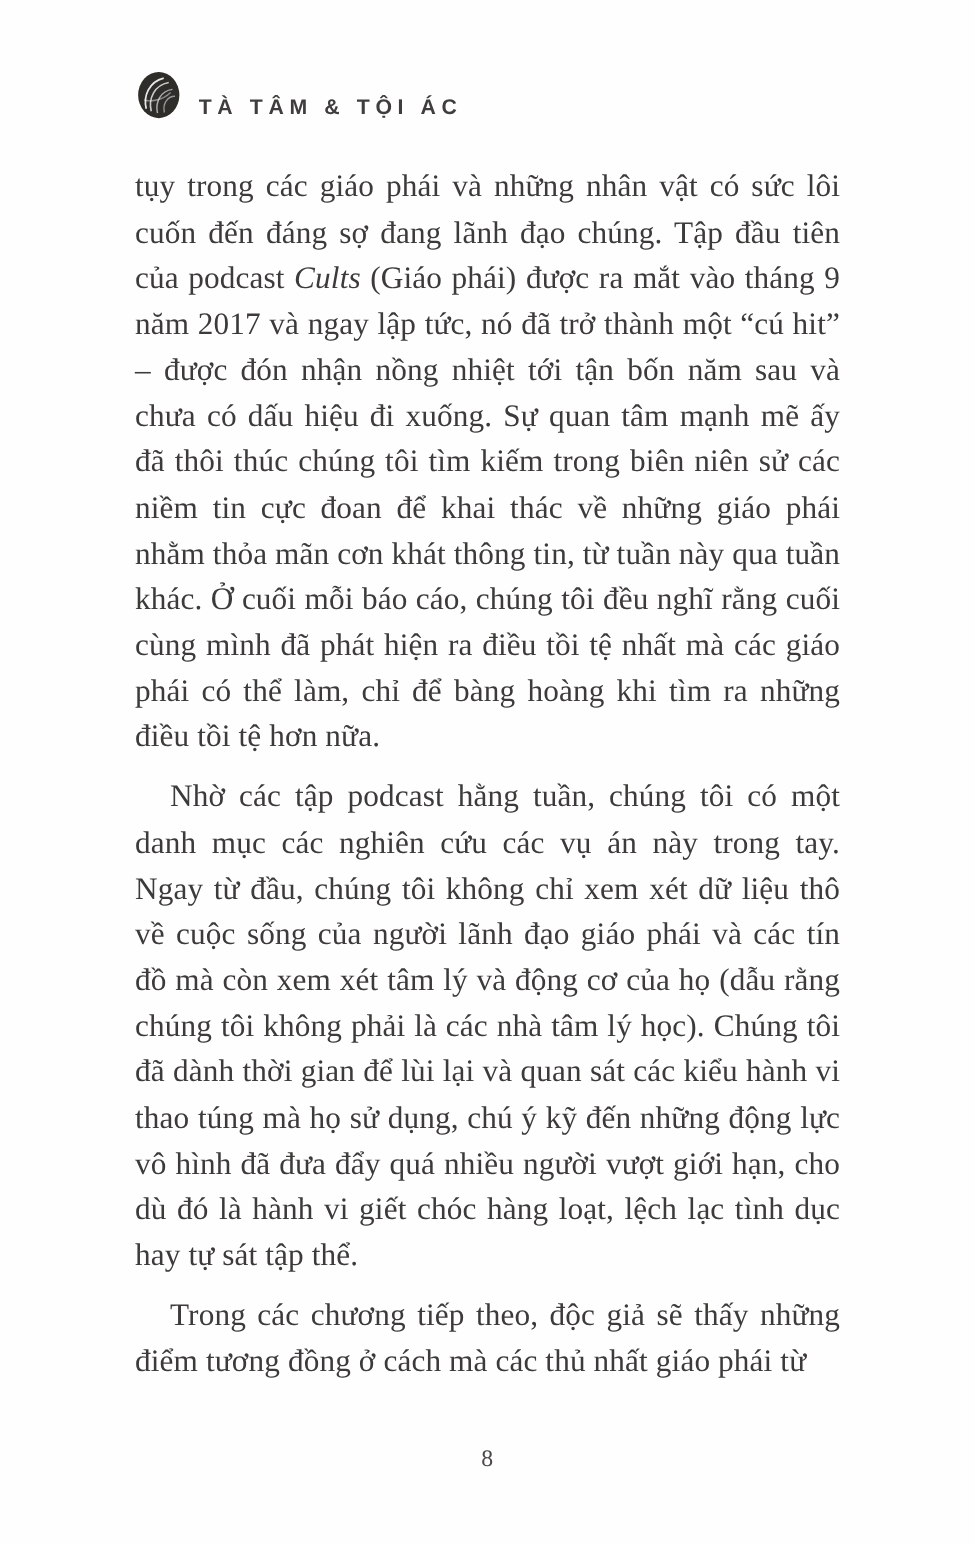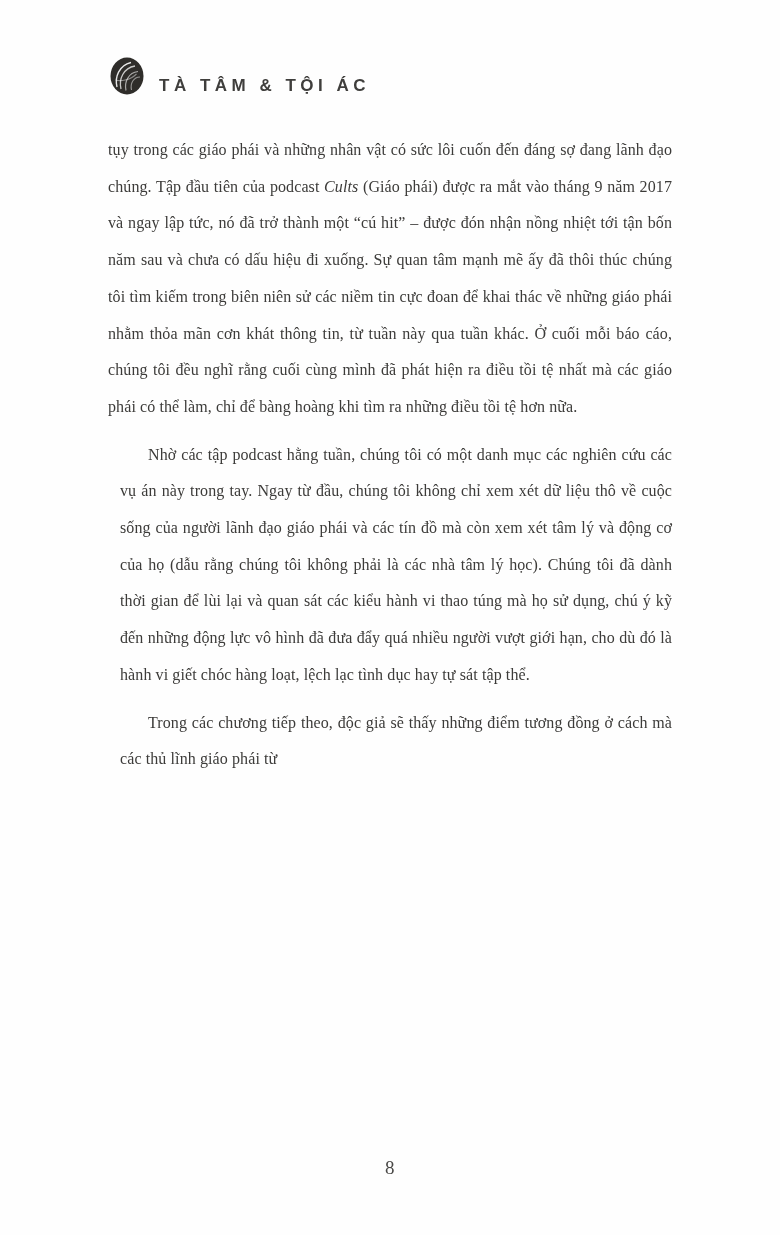--- a/index.html
+++ b/index.html
@@ -36,35 +36,34 @@
   .running-head {
     font-family: "Liberation Sans", "DejaVu Sans", sans-serif;
     font-size: 17px;
     font-weight: 600;
     letter-spacing: 4.5px;
     color: #3f3e3c;
     white-space: nowrap;
     padding-top: 2px;
   }
   .body-text {
-    font-size: 16px;
+    font-size: 25px;
     line-height: 36.7px;
     text-align: justify;
     text-justify: inter-word;
     letter-spacing: 0.1px;
   }
   .para {
     margin: 0;
   }
   .para + .para {
     margin-top: 11px;
   }
   .para.indent {
     text-indent: 28px;
-    margin-left: 12px;
   }
   .para em {
     font-style: italic;
   }
   .page-footer {
     position: absolute;
     left: 0;
     right: 0;
     bottom: 56px;
     text-align: center;
@@ -90,20 +89,20 @@
         <path d="M23.5 34 C 22 27.5, 25.5 21, 32 21" stroke="#fdfdfd" stroke-width="1.1" fill="none" opacity="0.5"></path>
         <path d="M7.5 24 C 12 25.5, 22 24.5, 28.5 18" stroke="#fdfdfd" stroke-width="1.1" fill="none" opacity="0.45"></path>
       </svg>
     </span>
     <span class="running-head">TÀ TÂM &amp; TỘI ÁC</span>
   </header>
 
   <main class="body-text">
     <p class="para"><span>tụy trong các giáo phái và những nhân vật có sức lôi cuốn đến đáng sợ đang lãnh đạo chúng. Tập đầu tiên của podcast </span><em>Cults</em><span> (Giáo phái) được ra mắt vào tháng 9 năm 2017 và ngay lập tức, nó đã trở thành một “cú hit” – được đón nhận nồng nhiệt tới tận bốn năm sau và chưa có dấu hiệu đi xuống. Sự quan tâm mạnh mẽ ấy đã thôi thúc chúng tôi tìm kiếm trong biên niên sử các niềm tin cực đoan để khai thác về những giáo phái nhằm thỏa mãn cơn khát thông tin, từ tuần này qua tuần khác. Ở cuối mỗi báo cáo, chúng tôi đều nghĩ rằng cuối cùng mình đã phát hiện ra điều tồi tệ nhất mà các giáo phái có thể làm, chỉ để bàng hoàng khi tìm ra những điều tồi tệ hơn nữa.</span></p>
     <p class="para indent">Nhờ các tập podcast hằng tuần, chúng tôi có một danh mục các nghiên cứu các vụ án này trong tay. Ngay từ đầu, chúng tôi không chỉ xem xét dữ liệu thô về cuộc sống của người lãnh đạo giáo phái và các tín đồ mà còn xem xét tâm lý và động cơ của họ (dẫu rằng chúng tôi không phải là các nhà tâm lý học). Chúng tôi đã dành thời gian để lùi lại và quan sát các kiểu hành vi thao túng mà họ sử dụng, chú ý kỹ đến những động lực vô hình đã đưa đẩy quá nhiều người vượt giới hạn, cho dù đó là hành vi giết chóc hàng loạt, lệch lạc tình dục hay tự sát tập thể.</p>
-    <p class="para indent">Trong các chương tiếp theo, độc giả sẽ thấy những điểm tương đồng ở cách mà các thủ lĩnh giáo phái từ</p>
+    <p class="para indent">Trong các chương tiếp theo, độc giả sẽ thấy những điểm tương đồng ở cách mà các thủ nhất giáo phái từ</p>
   </main>
 
   <footer class="page-footer">
     <span class="page-number">8</span>
   </footer>
 
 </div>
 
 </body></html>

